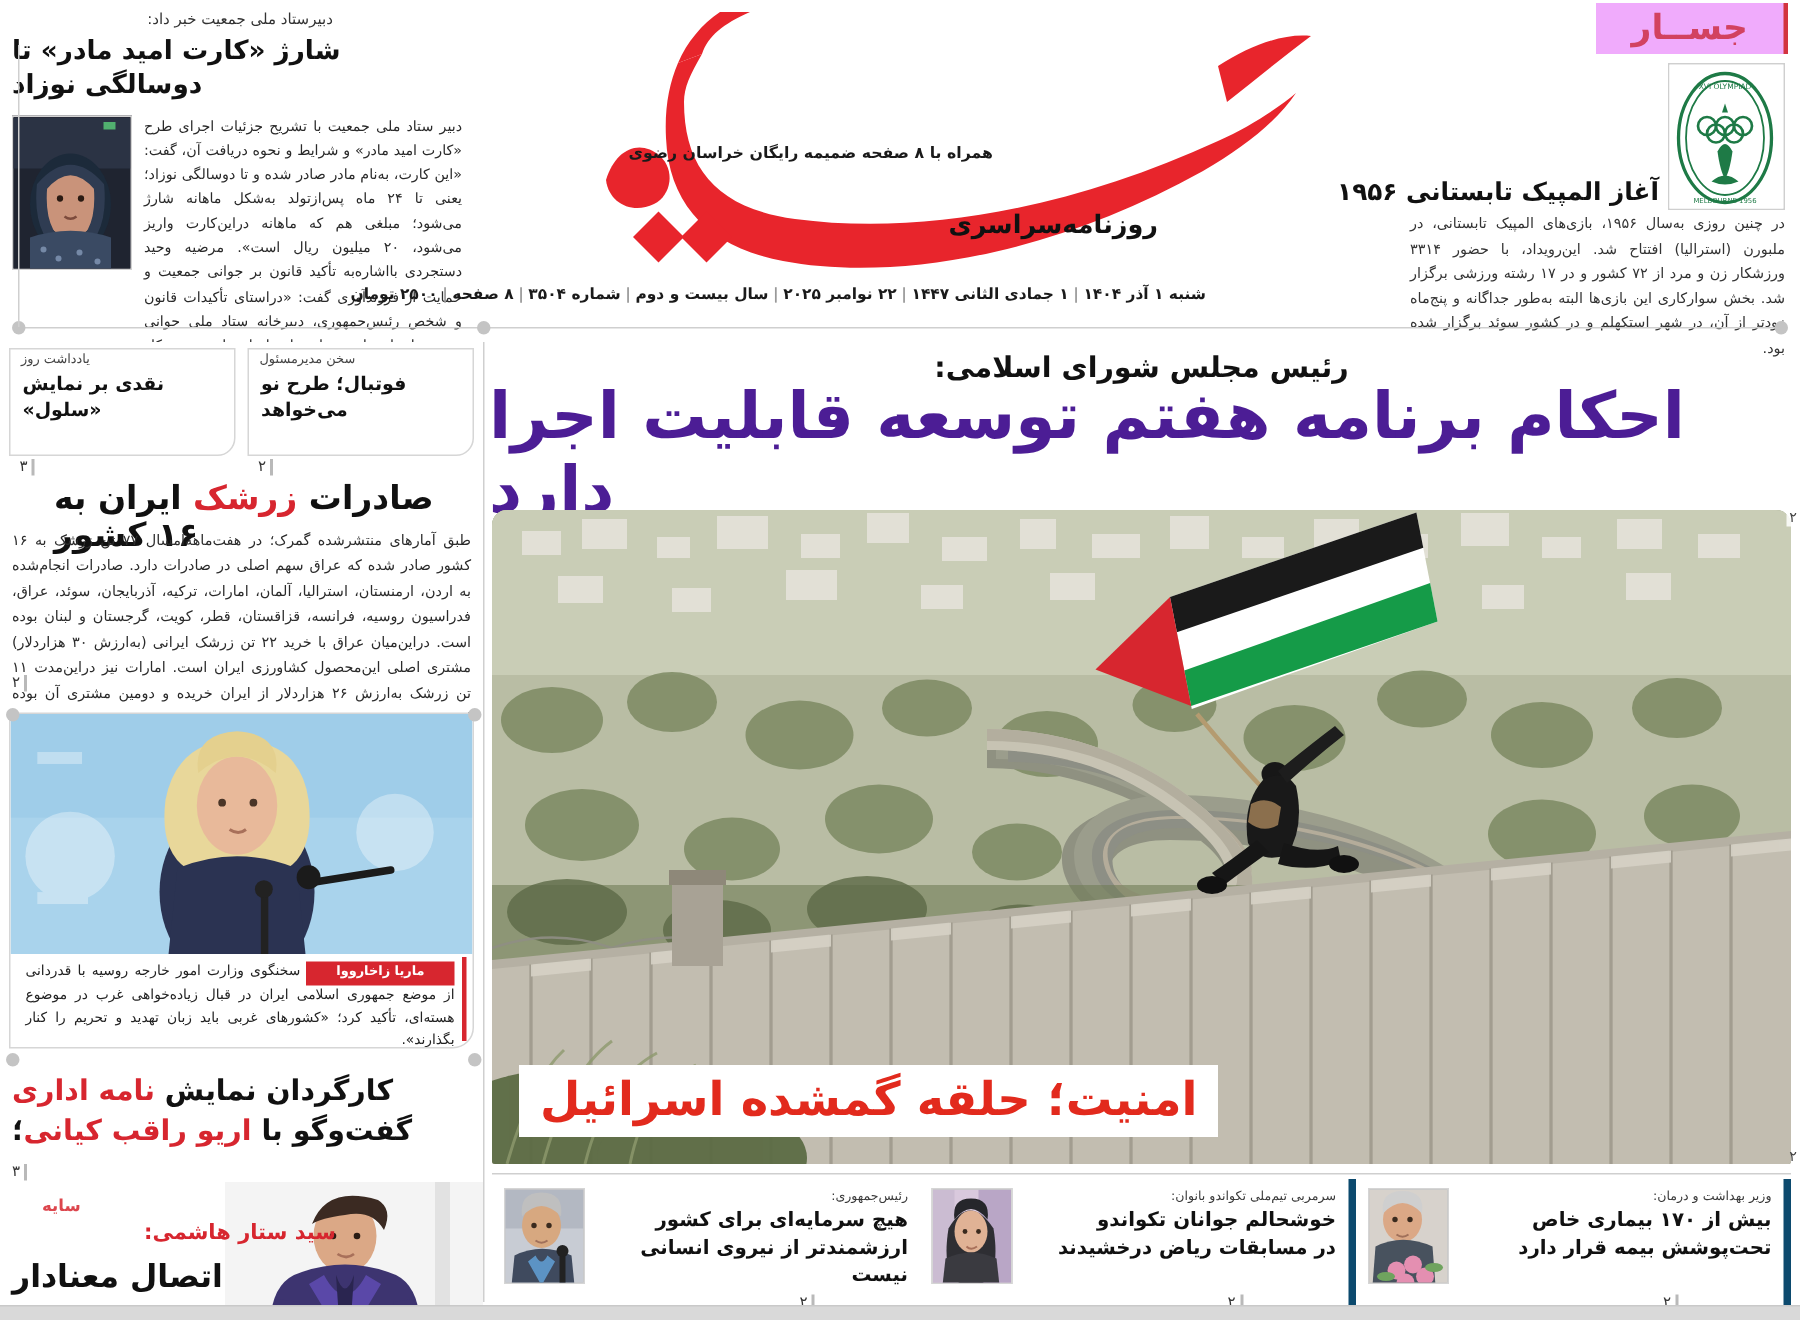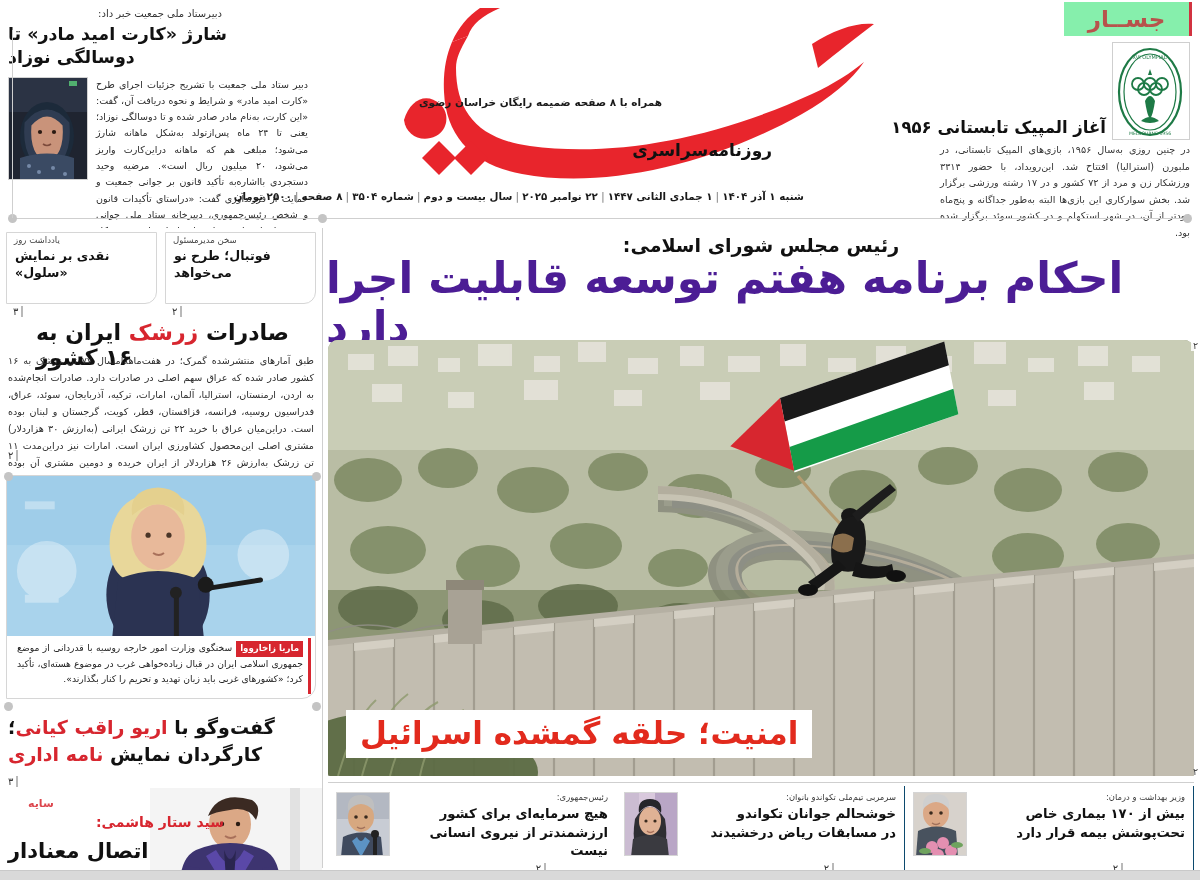--- a/index.html
+++ b/index.html
@@ -17,21 +17,21 @@
     direction: rtl;
   }
   
   .masthead {
     position: absolute; top: 0; right: 0; left: 0; height: 218px;
     background: #ffffff;
   }
   .jasar-tab {
     position: absolute; top: 2px; right: 8px;
     width: 128px; height: 34px;
-    background: #86efac;
+    background: #f0abfc;
     border-right: 3px solid #d23340;
     display: flex; align-items: center; justify-content: center;
     overflow: hidden;
   }
   .jasar-tab span {
     color: #c8202c; font-size: 23px; font-weight: bold;
     letter-spacing: 2px; opacity: .75; white-space: nowrap;
   }
   
   .olympic-box {
@@ -150,21 +150,21 @@
   .zakh-photo { position: absolute; inset: 0 0 62px 0; overflow: hidden; background: #bcdcf0; }
   .zakh-cap {
     position: absolute; left: 4px; right: 4px; bottom: 4px; height: 56px;
     border-right: 3px solid #d7262f;
     padding: 3px 5px 3px 6px;
     font-size: 9.2px; line-height: 1.62; color: #222;
     text-align: justify; direction: rtl; background: #fff;
   }
   .zakh-name {
     background: #d7262f; color: #fff; font-size: 8.6px; font-weight: bold;
-    padding: 1px 4px; margin-left: 4px; display: inline-block;
+    padding: 1px 20px; margin-left: 4px; display: inline-block;
   }
   .kiani-head {
     position: absolute; top: 486px; left: 8px; right: 8px;
     font-size: 19px; font-weight: bold; color: #111;
     text-align: left; direction: rtl; line-height: 1.42;
   }
   .kiani-head .hl { color: #d7262f; }
   .kiani-pg {
     position: absolute; top: 548px; left: 8px;
     font-size: 10px; color: #333;
@@ -224,21 +224,21 @@
   }
   
   .bottomstrip {
     position: absolute; top: 558px; right: 6px; left: 6px; height: 92px;
     display: flex; flex-direction: row-reverse;
   }
   .bcell {
     flex: 1; display: flex; flex-direction: row-reverse; gap: 8px;
     padding: 6px 8px 0 8px; position: relative;
   }
-  .bcell + .bcell { border-right: 1px solid #0c4a6e; }
+  .bcell + .bcell { border-right: 5px solid #0c4a6e; }
   .bphoto {
     width: 54px; height: 64px; flex: 0 0 54px;
     overflow: hidden; border: 1px solid #d5d5d5; background: #bbb;
   }
   .btext { flex: 1; direction: rtl; }
   .bkicker { font-size: 8.4px; color: #3a3a3a; margin-bottom: 3px; text-align: right; }
   .bhead {
     font-size: 13.2px; font-weight: bold; color: #111;
     line-height: 1.42; text-align: right;
   }
@@ -399,24 +399,24 @@
       <div class="zakh-cap">
         <span class="zakh-name">ماریا زاخارووا</span><span>سخنگوی وزارت امور خارجه روسیه با قدردانی از موضع جمهوری اسلامی ایران در قبال زیاده‌خواهی غرب در موضوع هسته‌ای، تأکید کرد؛ «کشورهای غربی باید زبان تهدید و تحریم را کنار بگذارند».</span>
       </div>
     </div>
 
     <div class="hdot" style="top:244px; left:4px;"></div>
     <div class="hdot" style="top:244px; left:312px;"></div>
 
     <div class="kiani-head">
       <div>
+        <span>کارگردان نمایش </span><span class="hl">نامه اداری</span>
+      </div>
+      <div>
         <span>گفت‌وگو با </span><span class="hl">اریو راقب کیانی</span><span>؛</span>
-      </div>
-      <div>
-        <span>کارگردان نمایش </span><span class="hl">نامه اداری</span>
       </div>
     </div>
     <div class="kiani-pg">۳</div>
     <div class="kiani-mini">سایه</div>
 
     <div class="hashemi-photo">
       <svg viewBox="0 0 172 310" width="172" height="310" preserveAspectRatio="xMidYMid slice" aria-hidden="true">
         <rect width="172" height="310" fill="#ffffff"></rect>
         <rect x="0" y="0" width="172" height="310" fill="#f4f4f4"></rect>
         <rect x="140" y="0" width="10" height="310" fill="#e2e2e2"></rect>

